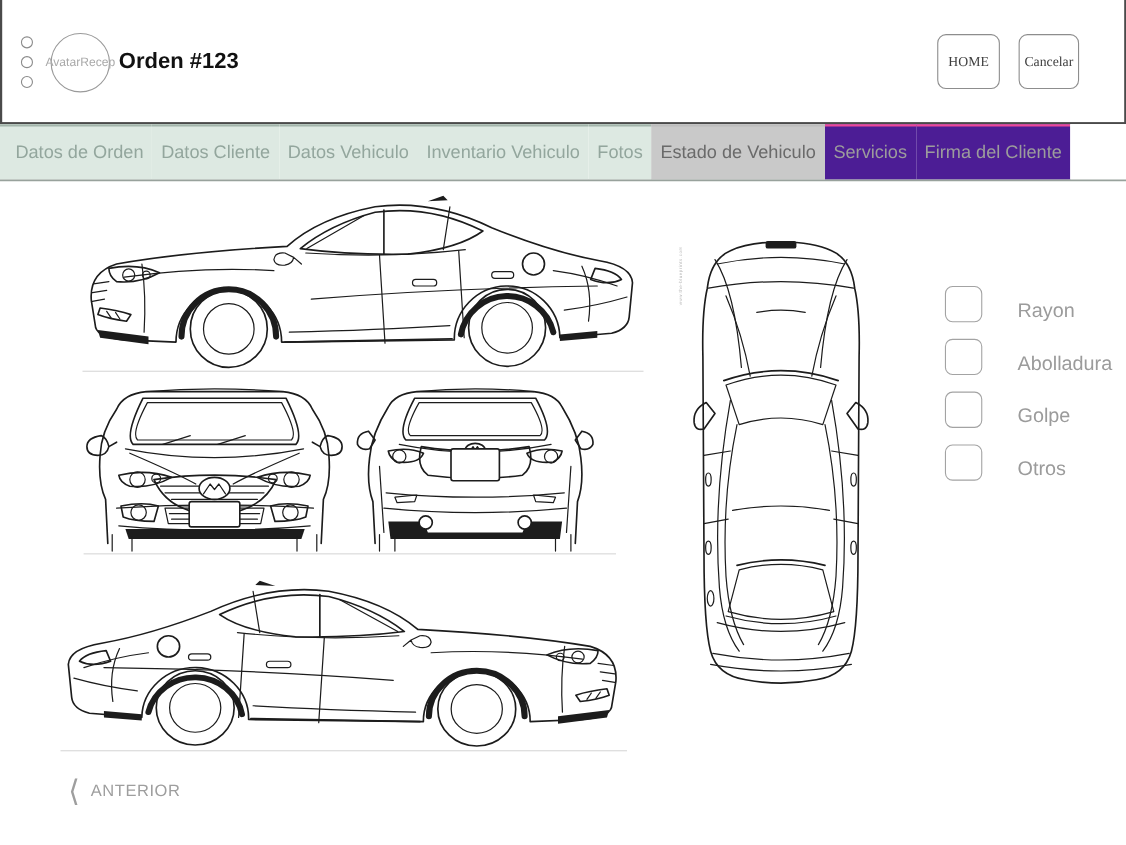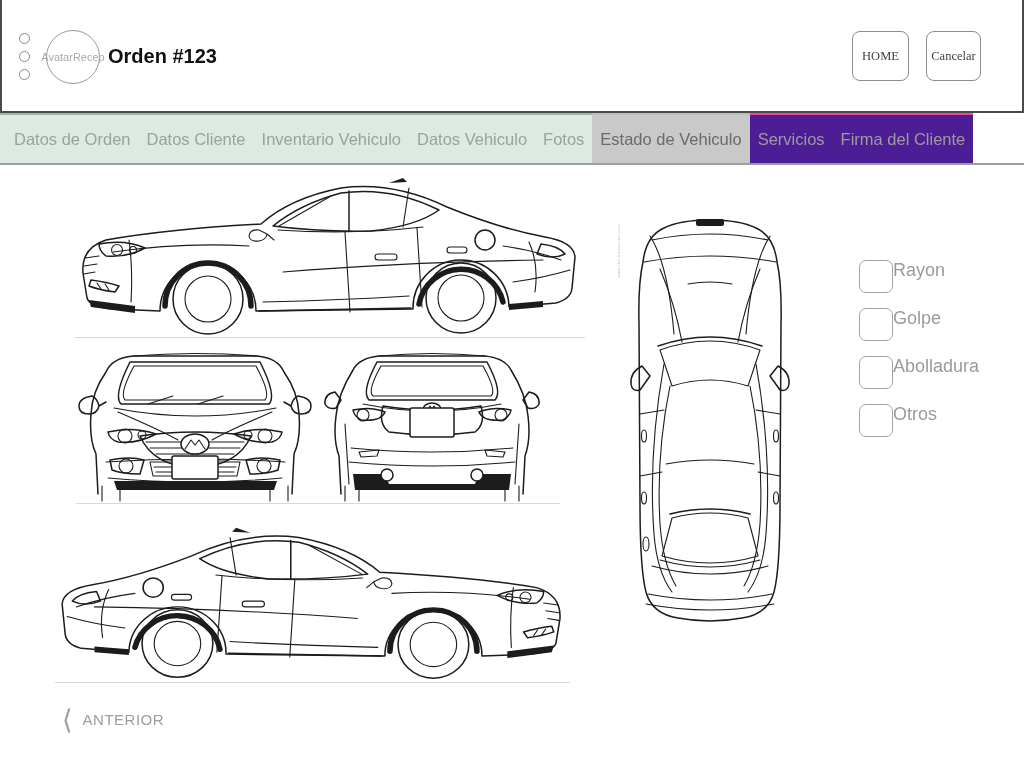--- a/index.html
+++ b/index.html
@@ -41,21 +41,21 @@
   
   .main{position:absolute;left:0;top:165px;width:1024px;height:603px;background:#fff}
   .view{position:absolute}
   .gline{position:absolute;height:0;border-top:1.5px solid #d8d8d8}
   .flip{transform:scaleX(-1)}
   .watermark{position:absolute;left:616px;top:59px;width:8px;color:#b9b9b9;font-size:4px;
     letter-spacing:.5px;writing-mode:vertical-rl;transform:rotate(180deg);white-space:nowrap}
 
   
   .damage{position:absolute;left:859px;top:95px;display:flex;flex-direction:column;gap:15px}
-  .damage-row{display:flex;align-items:flex-start;gap:0;height:33px}
+  .damage-row{display:flex;align-items:flex-end;gap:32px;height:33px}
   .checkbox{width:34px;height:33px;border:1.5px solid #a3a3a3;border-radius:7px;background:#fff;cursor:pointer}
   .damage-label{font-size:18px;color:var(--muted-text)}
 
   
   .back-link{position:absolute;left:62px;top:541px;display:flex;align-items:center;gap:10px;
     color:#9e9e9e;cursor:pointer}
   .back-chevron{font-family:"DejaVu Sans",sans-serif;font-size:27px;font-weight:200;line-height:27px}
   .back-text{font-size:15px;letter-spacing:.5px}
 
   svg .ln{fill:none;stroke:var(--line-art);stroke-width:1.5;stroke-linecap:round;stroke-linejoin:round}
@@ -80,22 +80,22 @@
       <span>Recep</span>
     </div>
     <h1 class="page-title">Orden #123</h1>
     <button class="hdr-btn btn-home">HOME</button>
     <button class="hdr-btn btn-cancel">Cancelar</button>
   </header>
 
   <nav class="tabbar">
     <div class="tab done first">Datos de Orden</div>
     <div class="tab done">Datos Cliente</div>
+    <div class="tab done">Datos Vehiculo</div>
     <div class="tab done">Inventario Vehiculo</div>
-    <div class="tab done">Datos Vehiculo</div>
     <div class="tab done">Fotos</div>
     <div class="tab active">Estado de Vehiculo</div>
     <div class="tab future">Servicios</div>
     <div class="tab future">Firma del Cliente</div>
     <div class="tab-fill"></div>
   </nav>
 
   <main class="main">
 
     <svg class="view" style="left:73px;top:9px" width="512" height="166" viewBox="0 0 512 166">
@@ -273,25 +273,25 @@
 
     <div class="gline" style="left:55px;top:517px;width:515px"></div>
 
     <div class="damage">
       <div class="damage-row">
         <div class="checkbox"></div>
         <span class="damage-label">Rayon</span>
       </div>
       <div class="damage-row">
         <div class="checkbox"></div>
-        <span class="damage-label">Golpe</span>
+        <span class="damage-label">Abolladura</span>
       </div>
       <div class="damage-row">
         <div class="checkbox"></div>
-        <span class="damage-label">Abolladura</span>
+        <span class="damage-label">Golpe</span>
       </div>
       <div class="damage-row">
         <div class="checkbox"></div>
         <span class="damage-label">Otros</span>
       </div>
     </div>
 
     <div class="back-link">
       <span class="back-chevron">⟨</span>
       <span class="back-text">ANTERIOR</span>

